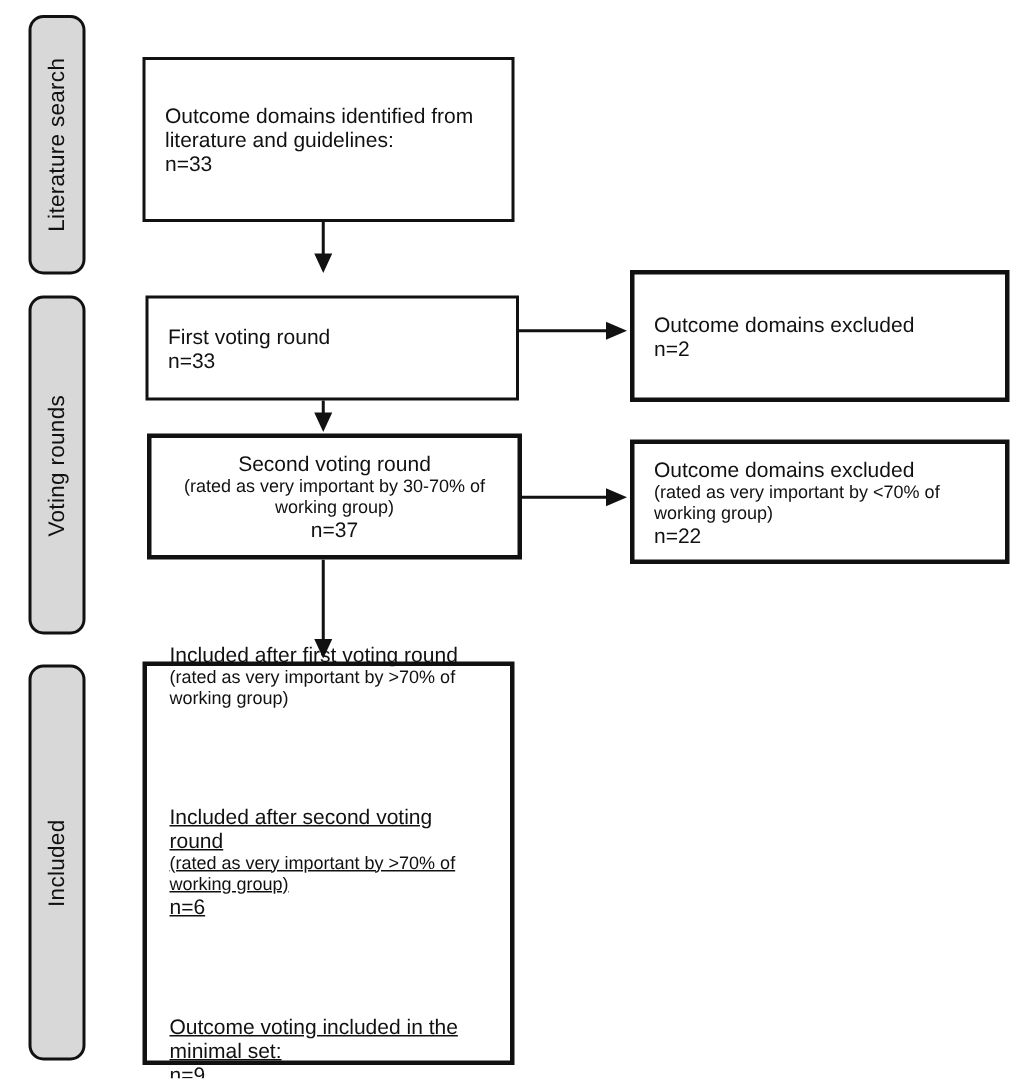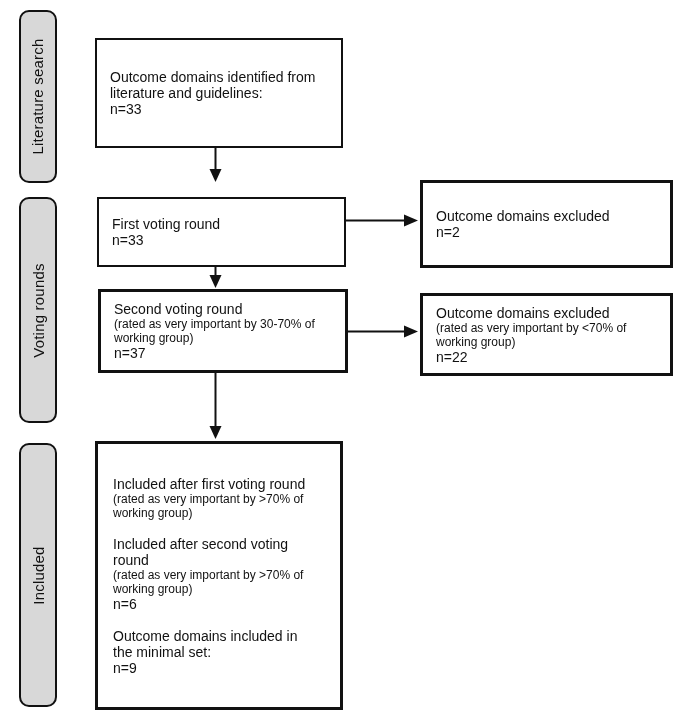--- a/index.html
+++ b/index.html
@@ -40,21 +40,21 @@
     display: flex;
     flex-direction: column;
     justify-content: center;
     padding: 24px 13px;
     font-size: 14px;
     line-height: 16px;
   }
   .box.thick { border-width: 3px; }
   .criteria { font-size: 12px; line-height: 14px; }
   .criteria:empty { display: none; }
-  .section + .section { margin-top: 16px; }
+  .section + .section { margin-top: 16px; text-decoration: underline; }
   .arrow-layer {
     position: absolute;
     top: 0; left: 0;
     width: 685px; height: 719px;
     pointer-events: none;
   }
 </style>
 </head>
 <body>
 
@@ -97,41 +97,41 @@
   <div class="box" style="left:97px; top:197px; width:249px; height:70px;">
     <span>First voting round</span>
     <span>n=33</span>
   </div>
 
   <div class="box thick" style="left:420px; top:180px; width:253px; height:88px;">
     <span>Outcome domains excluded</span>
     <span>n=2</span>
   </div>
 
-  <div class="box thick" style="left:98px; top:289px; width:250px; height:84px;">
+  <div class="box thick" style="left:98px; top:289px; width:250px; height:84px;text-align:center;">
     <span>Second voting round</span>
     <span class="criteria">(rated as very important by 30-70% of working group)</span>
     <span>n=37</span>
   </div>
 
   <div class="box thick" style="left:420px; top:293px; width:253px; height:83px;">
     <span>Outcome domains excluded</span>
     <span class="criteria">(rated as very important by &lt;70% of working group)</span>
     <span>n=22</span>
   </div>
 
-  <div class="box thick" style="left:95px; top:441px; width:248px; height:269px; padding:6px 20px 6px 15px;">
+  <div class="box thick" style="left:95px; top:441px; width:248px; height:269px; padding:6px 20px 6px 15px;gap:48px;">
     <div class="section">
       <span style="display:block">Included after first voting round</span>
       <span class="criteria" style="display:block">(rated as very important by &gt;70% of working group)</span>
     </div>
     <div class="section">
       <span style="display:block">Included after second voting round</span>
       <span class="criteria" style="display:block">(rated as very important by &gt;70% of working group)</span>
       <span style="display:block">n=6</span>
     </div>
     <div class="section">
-      <span style="display:block">Outcome domains included in the minimal set:</span>
+      <span style="display:block">Outcome voting included in the minimal set:</span>
       <span style="display:block">n=9</span>
     </div>
   </div>
 
 </div>
 
 </body></html>

